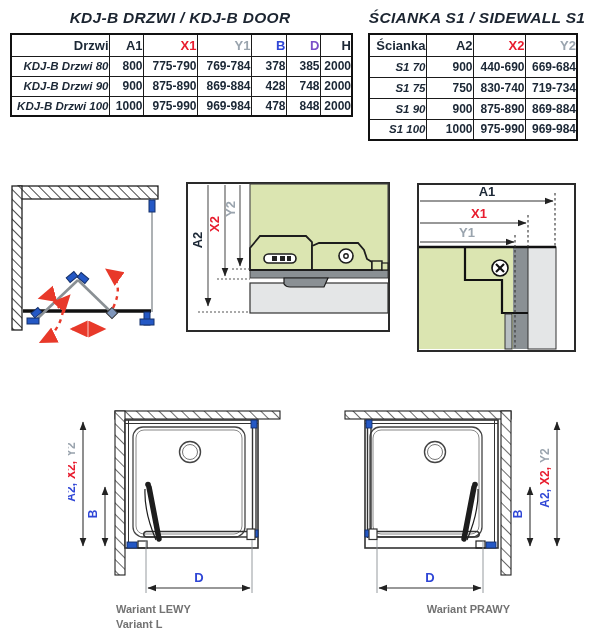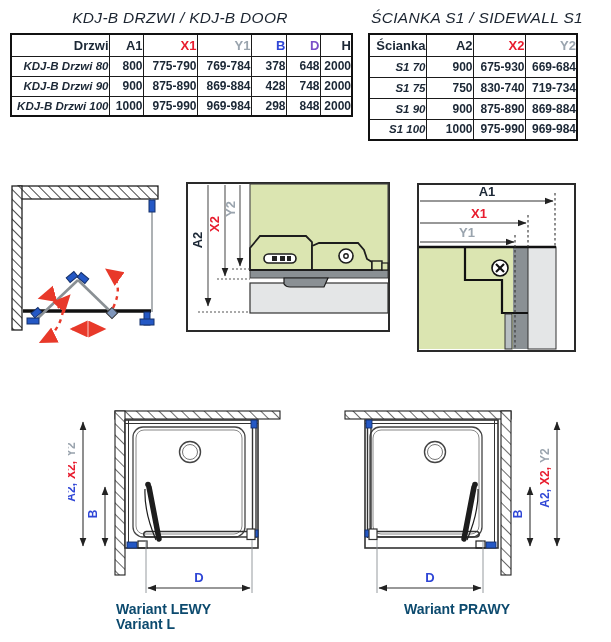--- a/index.html
+++ b/index.html
@@ -1,32 +1,32 @@
 <!DOCTYPE html>
 <html><head>
 <meta charset="utf-8">
 <style>
   html,body{margin:0;padding:0;}
   body{width:611px;height:642px;position:relative;background:#fff;
        font-family:"Liberation Sans",sans-serif;overflow:hidden;}
   .abs{position:absolute;}
-  .tbl-title{font-size:15.5px;font-weight:normal;font-style:italic;color:#1b2430;
+  .tbl-title{font-size:15.5px;font-weight:bold;font-style:italic;color:#1b2430;
              text-align:center;letter-spacing:.3px;}
   table{border-collapse:collapse;table-layout:fixed;}
   td,th{border:1.4px solid #1a1a1a;text-align:right;vertical-align:middle;
         padding:0;overflow:hidden;white-space:nowrap;}
   .door-table,.side-table{border:2px solid #111;}
   th{font-size:13px;font-weight:bold;color:#1b2735;}
   td{font-size:12px;font-weight:600;color:#1b2735;}
   td.name{font-style:italic;font-weight:bold;font-size:11.5px;}
   .c-red{color:#e81c2e;}
   .c-gray{color:#9aa4ae;}
   .c-blue{color:#2f46d6;}
   .c-purple{color:#7a4fc8;}
-  .caption{font-size:14px;font-weight:bold;color:#0c4a6e;line-height:15px;}
+  .caption{font-size:11px;font-weight:bold;color:#737373;line-height:15px;}
   
   text{font-family:"Liberation Sans",sans-serif;}
   .dimlbl{font-size:13px;font-weight:bold;}
   .dimlbl-s{font-size:12px;font-weight:bold;}
   .f-navy{fill:#1b2735;}
   .f-red{fill:#e81c2e;}
   .f-gray{fill:#9aa4ae;}
   .f-blue{fill:#2f46d6;}
 </style>
 </head>
@@ -53,38 +53,38 @@
     <th class="c-blue">B</th>
     <th class="c-purple">D</th>
     <th>H</th>
   </tr>
   <tr style="height:20px">
     <td class="name">KDJ-B Drzwi 80</td>
     <td>800</td>
     <td>775-790</td>
     <td>769-784</td>
     <td>378</td>
-    <td>648</td>
+    <td>385</td>
     <td>2000</td>
   </tr>
   <tr style="height:20px">
     <td class="name">KDJ-B Drzwi 90</td>
     <td>900</td>
     <td>875-890</td>
     <td>869-884</td>
     <td>428</td>
     <td>748</td>
     <td>2000</td>
   </tr>
   <tr style="height:20px">
     <td class="name">KDJ-B Drzwi 100</td>
     <td>1000</td>
     <td>975-990</td>
     <td>969-984</td>
-    <td>298</td>
+    <td>478</td>
     <td>848</td>
     <td>2000</td>
   </tr>
 </tbody>
   </table>
 
 <div class="abs tbl-title" style="left:366px;top:9px;width:222px;">ŚCIANKA S1 / SIDEWALL S1</div>
 
 <table class="abs side-table" style="left:368px;top:33px;width:208px;">
   <colgroup>
@@ -96,21 +96,21 @@
   <tbody>
       <tr style="height:22px">
     <th>Ścianka</th>
     <th>A2</th>
     <th class="c-red">X2</th>
     <th class="c-gray">Y2</th>
   </tr>
   <tr style="height:21px">
     <td class="name">S1 70</td>
     <td>900</td>
-    <td>675-930</td>
+    <td>440-690</td>
     <td>669-684</td>
   </tr>
   <tr style="height:21px">
     <td class="name">S1 75</td>
     <td>750</td>
     <td>830-740</td>
     <td>719-734</td>
   </tr>
   <tr style="height:21px">
     <td class="name">S1 90</td>

